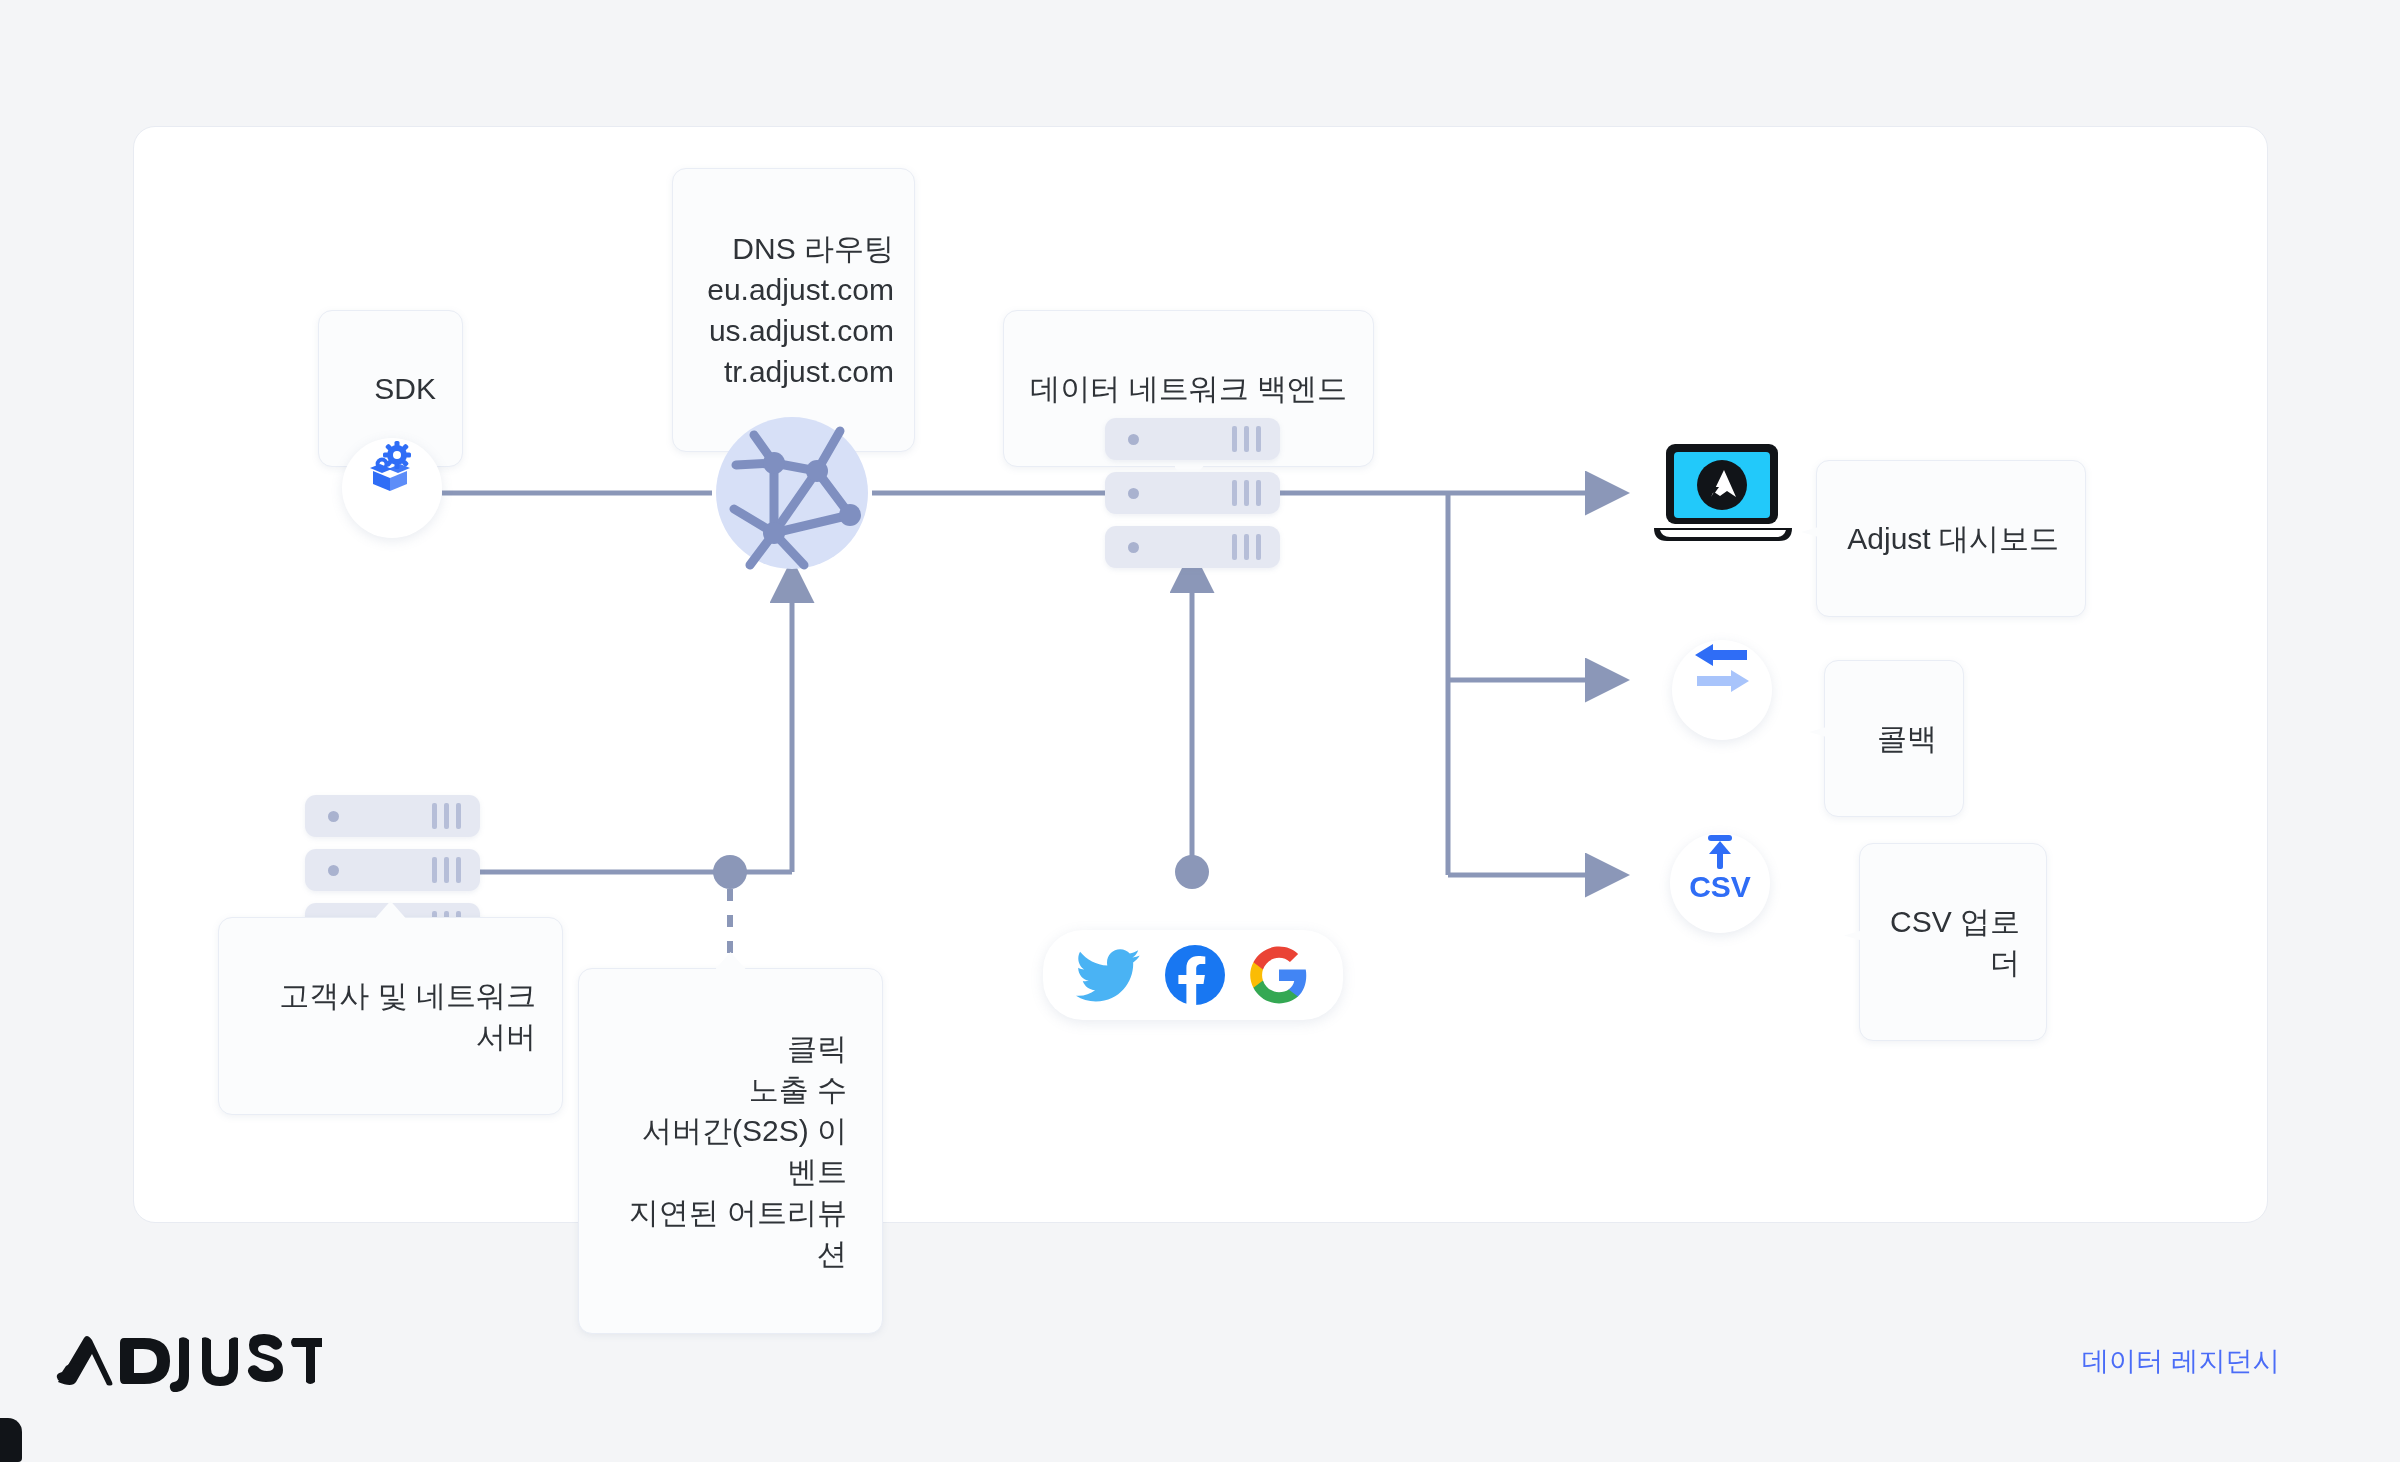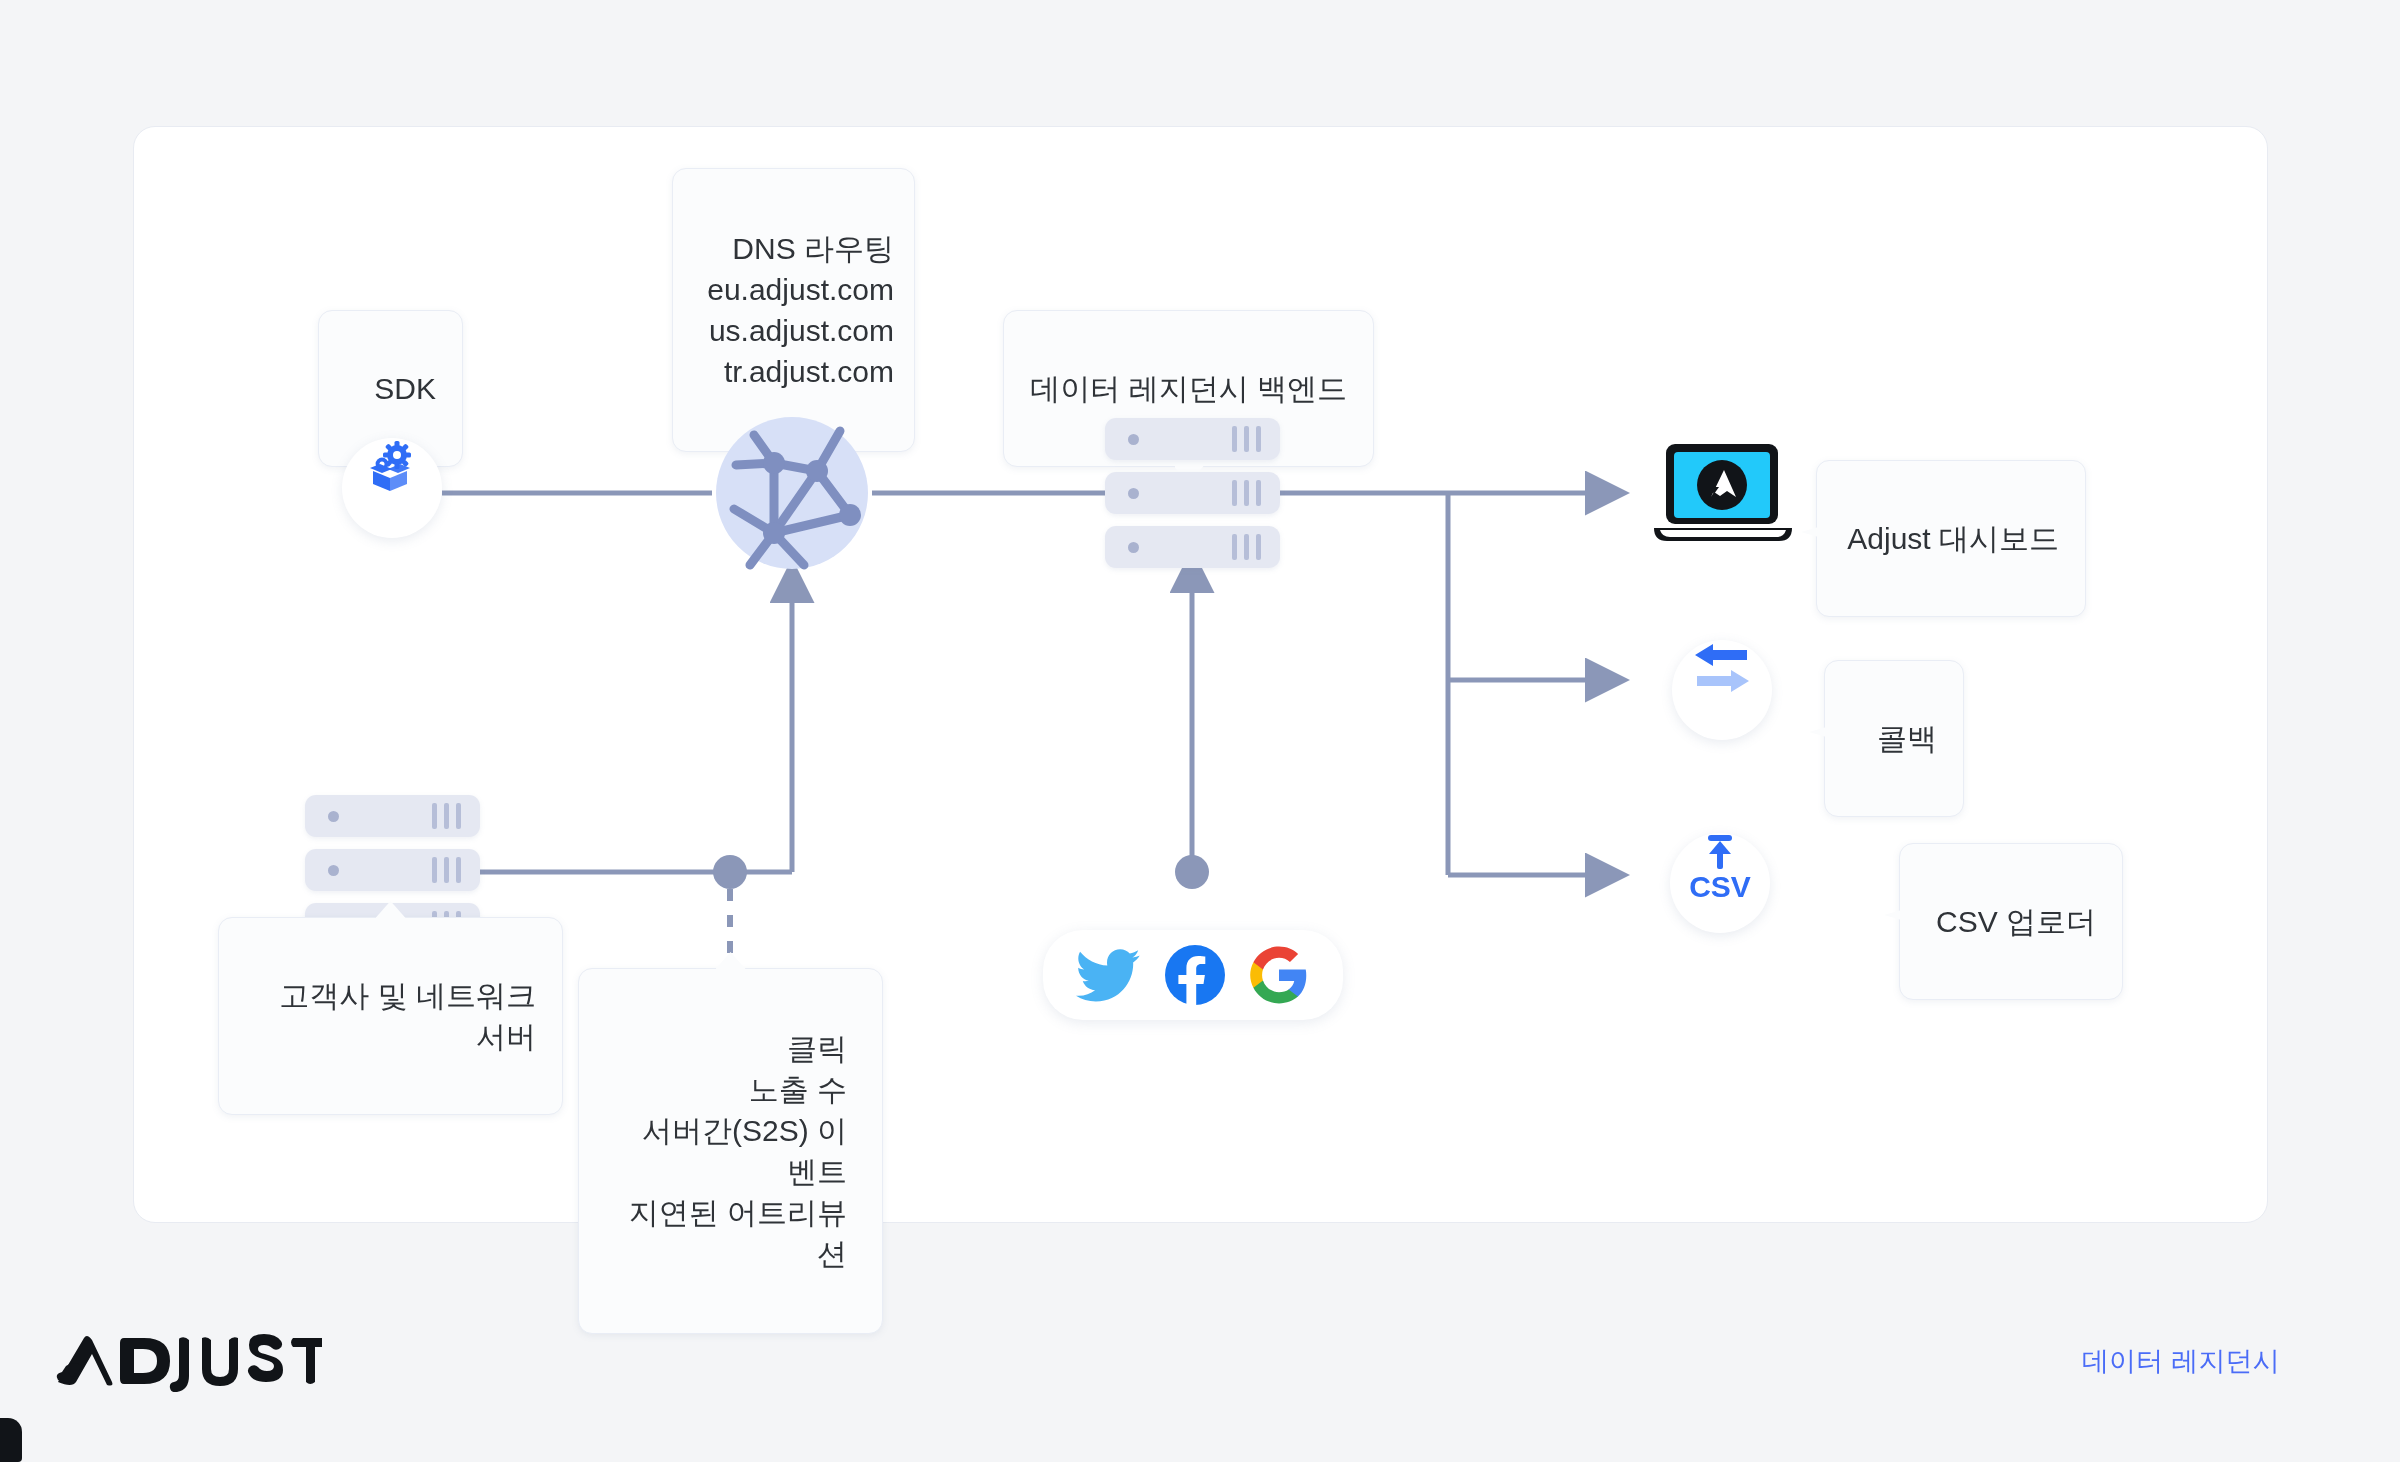--- a/index.html
+++ b/index.html
@@ -218,21 +218,21 @@
       <g fill="#7f8fc0">
         <circle cx="62" cy="50" r="11"></circle>
         <circle cx="105" cy="58" r="11"></circle>
         <circle cx="138" cy="102" r="11"></circle>
         <circle cx="62" cy="120" r="11"></circle>
       </g>
     </svg>
   </div>
 
   <div class="callout" style="left:1003px; top:310px; width:371px;">
-    <span>데이터 레지던시 백엔드</span>
+    <span>데이터 네트워크 백엔드</span>
     <span class="tail tail-down"></span>
   </div>
 
   <div class="server" style="left:1105px; top:418px; width:175px; height:150px;">
     <div class="bar" style="height:42px;">
       <span class="dot"></span>
       <span class="lines">
           <i></i>
           <i></i>
           <i></i>
@@ -289,21 +289,21 @@
     <div style="display:flex; flex-direction:column; align-items:center; gap:1px;">
       <svg width="44" height="38" viewBox="0 0 44 38">
         <rect x="10" y="2" width="24" height="6" rx="3" fill="#2f6df6"></rect>
         <rect x="19" y="14" width="6" height="22" rx="2" fill="#2f6df6"></rect>
         <path d="M22 8 L33 21 L11 21 Z" fill="#2f6df6"></path>
       </svg>
       <span style="color:#2f6df6; font-size:30px; font-weight:600; line-height:30px;">CSV</span>
     </div>
   </div>
 
-  <div class="callout" style="left:1899px; top:843px; width:224px;padding-left:18px;">
+  <div class="callout" style="left:1859px; top:843px; width:188px;padding-left:18px;">
     <span>CSV 업로더</span>
     <span class="tail tail-left"></span>
   </div>
 
   <div class="server" style="left:305px; top:795px; width:175px; height:150px;">
     <div class="bar" style="height:42px;">
       <span class="dot"></span>
       <span class="lines">
           <i></i>
           <i></i>

